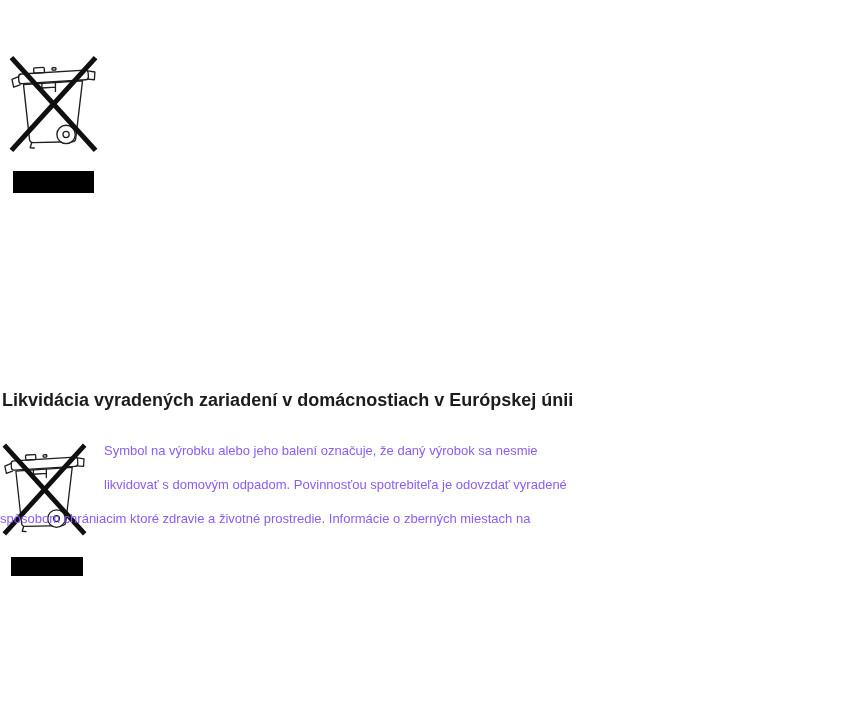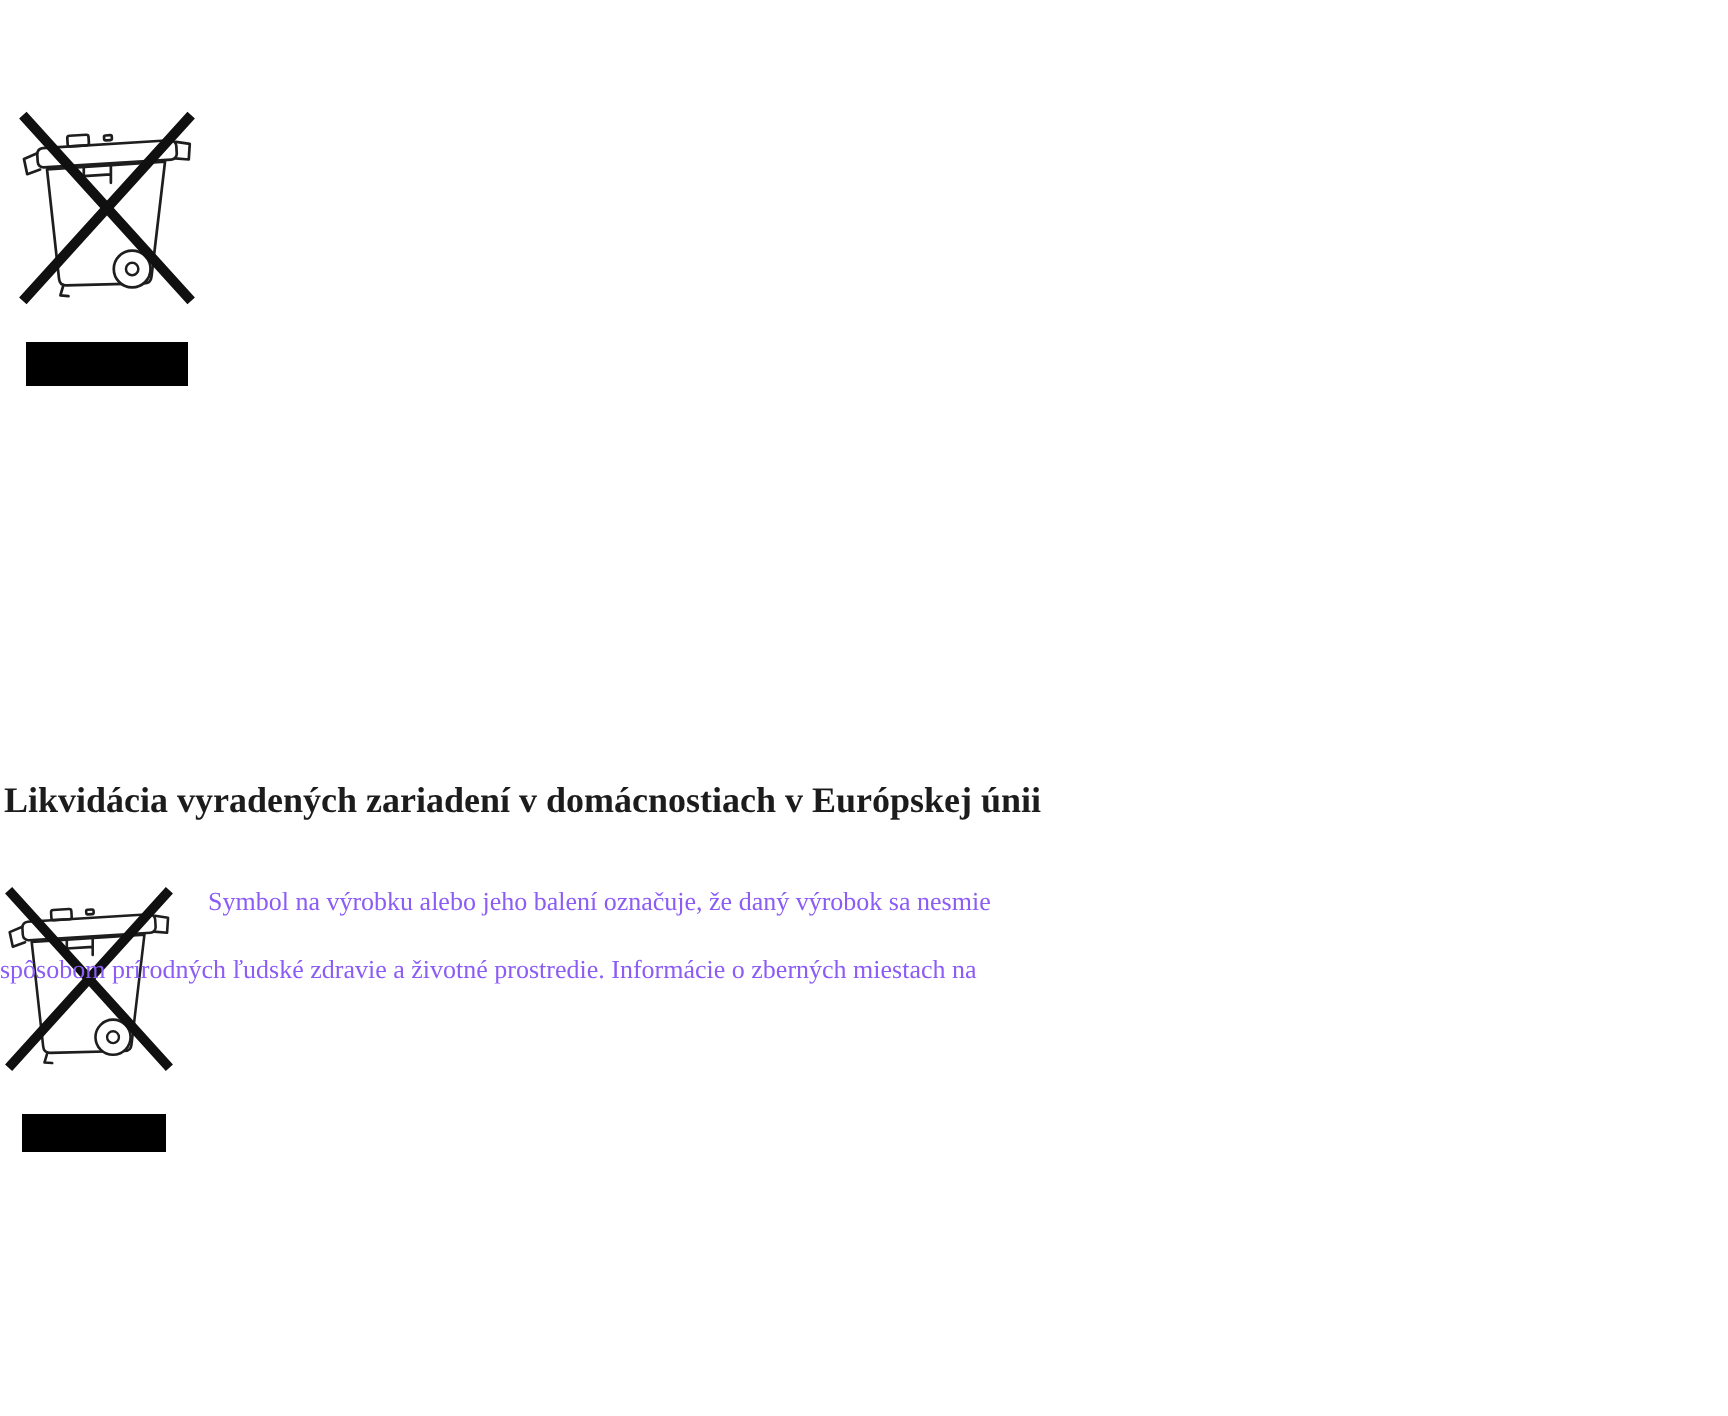--- a/index.html
+++ b/index.html
@@ -6,21 +6,21 @@
     margin: 0;
     padding: 0;
     background: #ffffff;
   }
   .page {
     position: relative;
     width: 859px;
     height: 708px;
     background: #ffffff;
     overflow: hidden;
-    font-family: Liberation Serif, serif;
+    font-family: Liberation Sans, sans-serif;
     color: #1c1c1c;
   }
   .symbol {
     position: absolute;
   }
   .symbol svg {
     display: block;
   }
   .redaction-bar {
     position: absolute;
@@ -96,16 +96,17 @@
 
   <div class="symbol" style="left:2px; top:442px;">
     <svg viewBox="0 0 92 102" width="85" height="95">
       <use href="#binsym"></use>
     </svg>
   </div>
   <div class="redaction-bar" style="left:11px; top:557px; width:72px; height:19px;"></div>
 
   <div class="paragraph">
     <div class="para-line indented">Symbol na výrobku alebo jeho balení označuje, že daný výrobok sa nesmie</div>
-    <div class="para-line">spôsobom prírodných ľudské zdravie a životné prostredie. Informácie o zberných miestach na</div>
+    <div class="para-line indented">likvidovať s domovým odpadom. Povinnosťou spotrebiteľa je odovzdať vyradené</div>
+    <div class="para-line">spôsobom chrániacim ktoré zdravie a životné prostredie. Informácie o zberných miestach na</div>
   </div>
 
 </div>
 
 </body></html>

